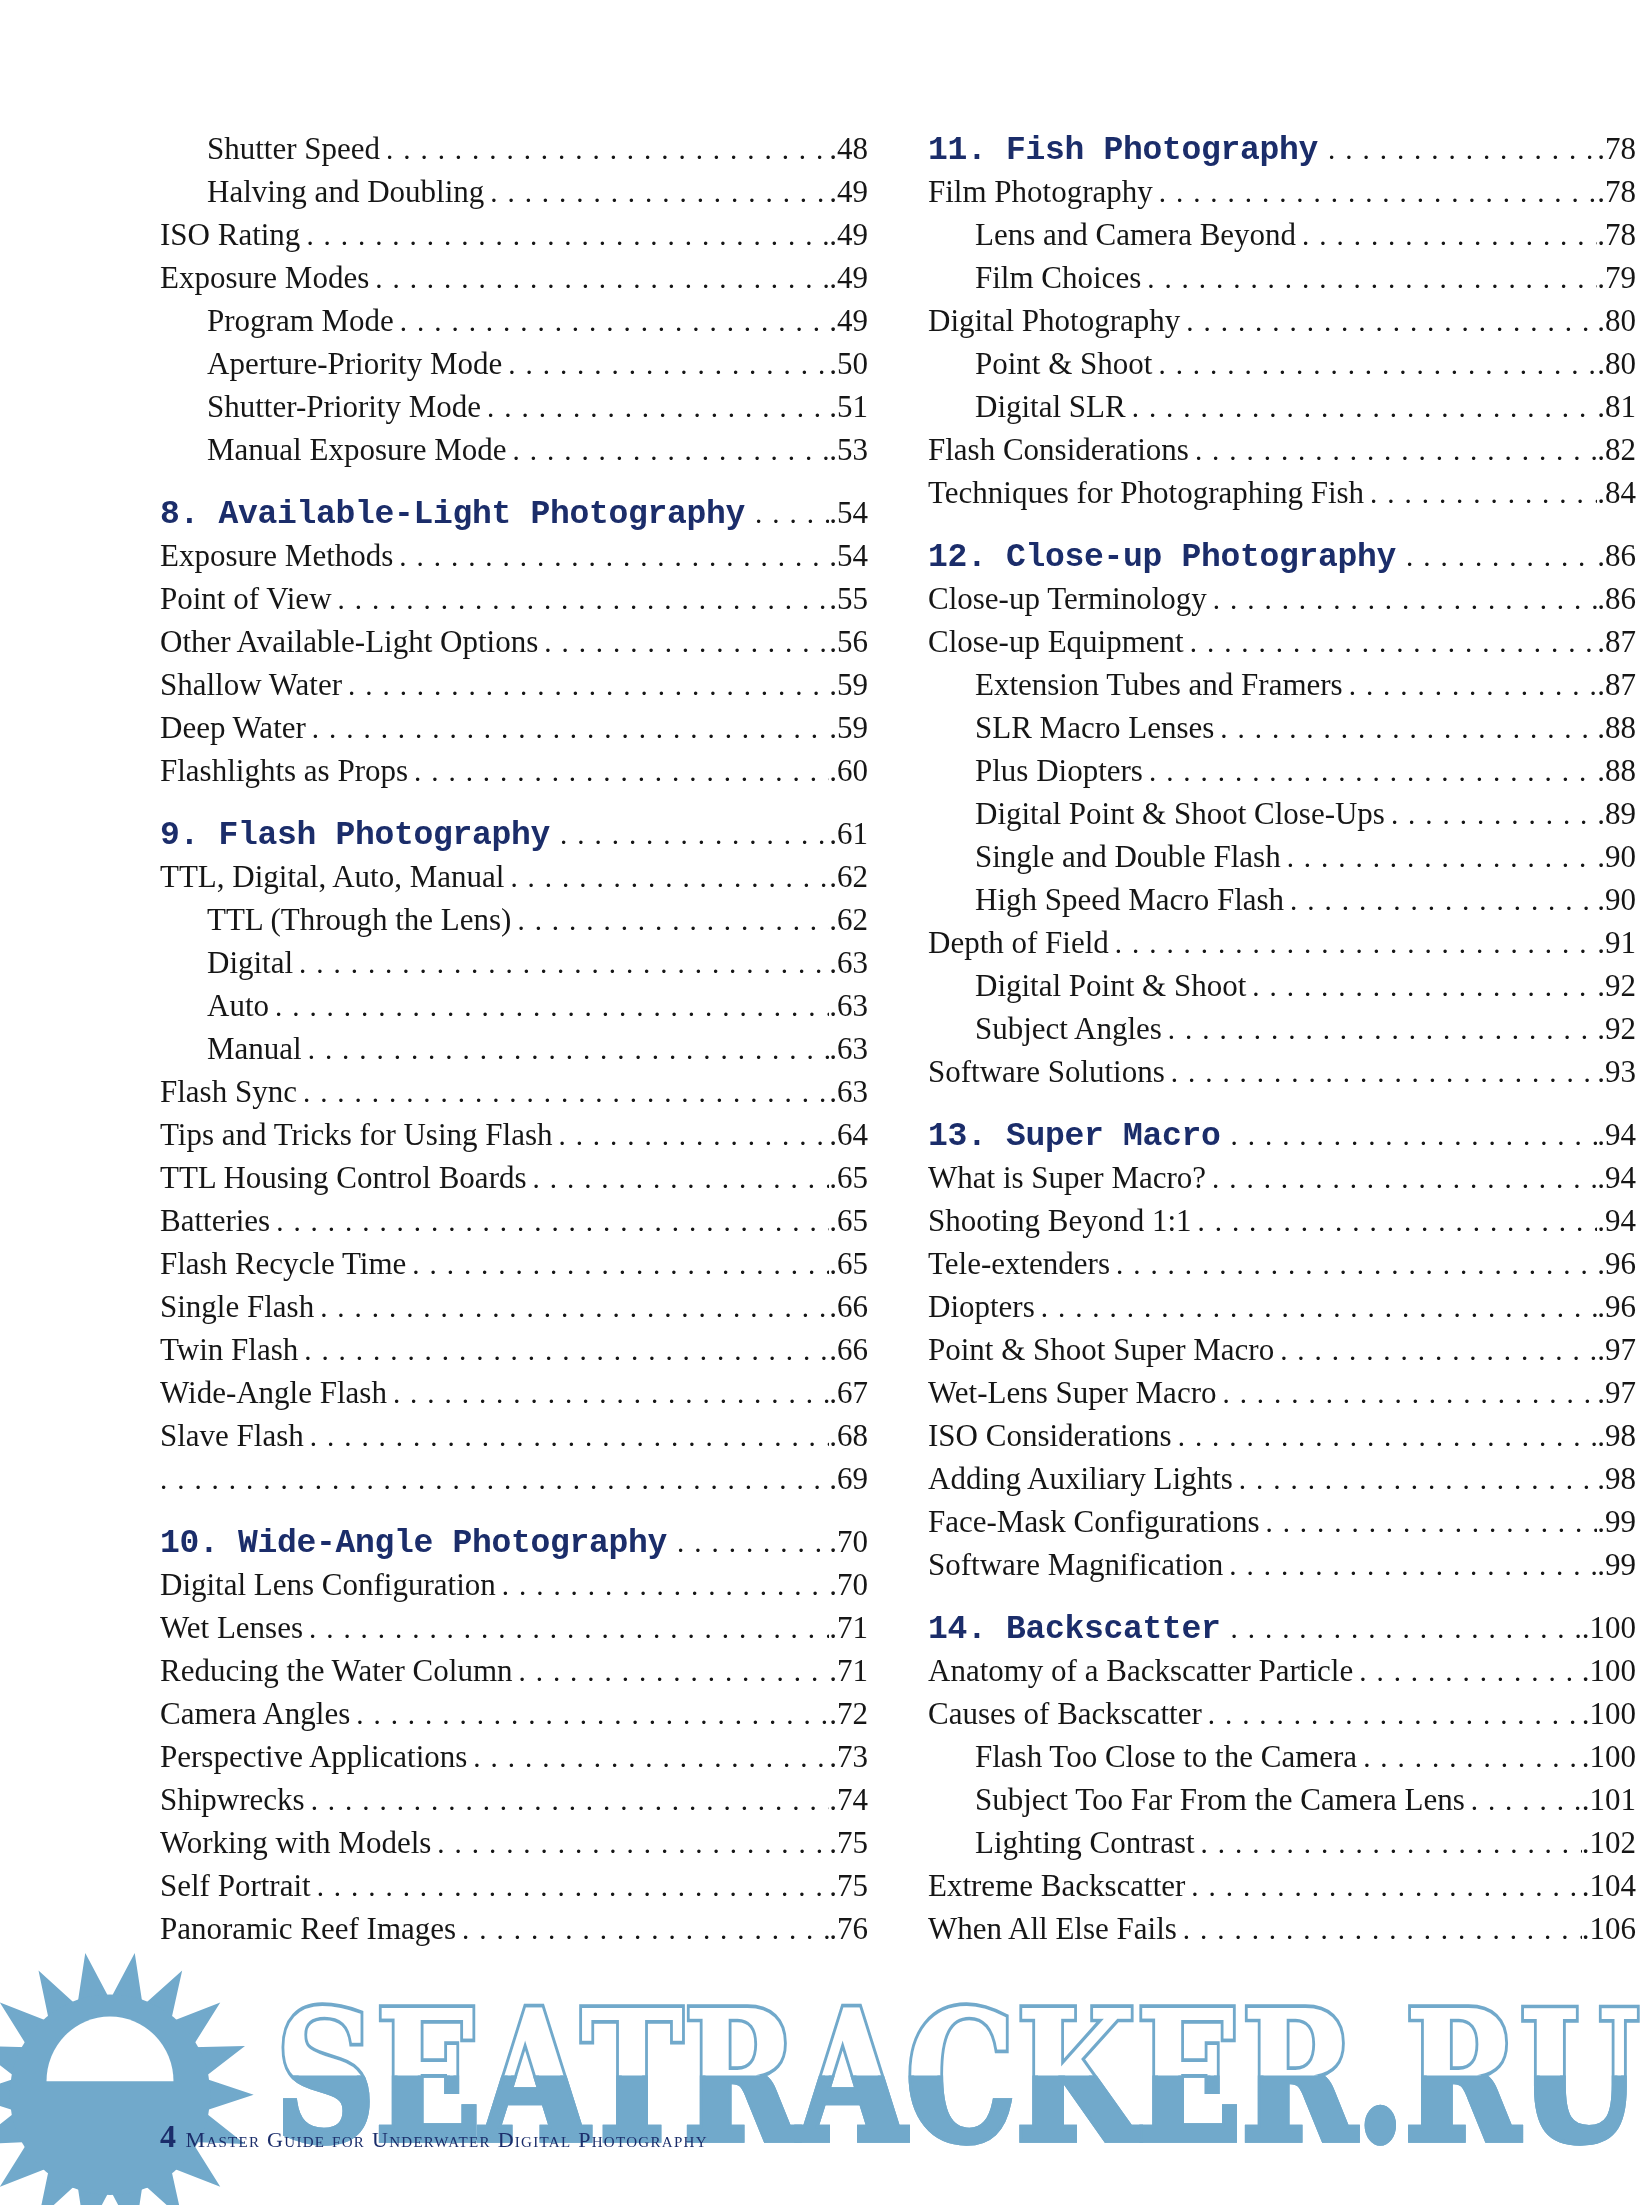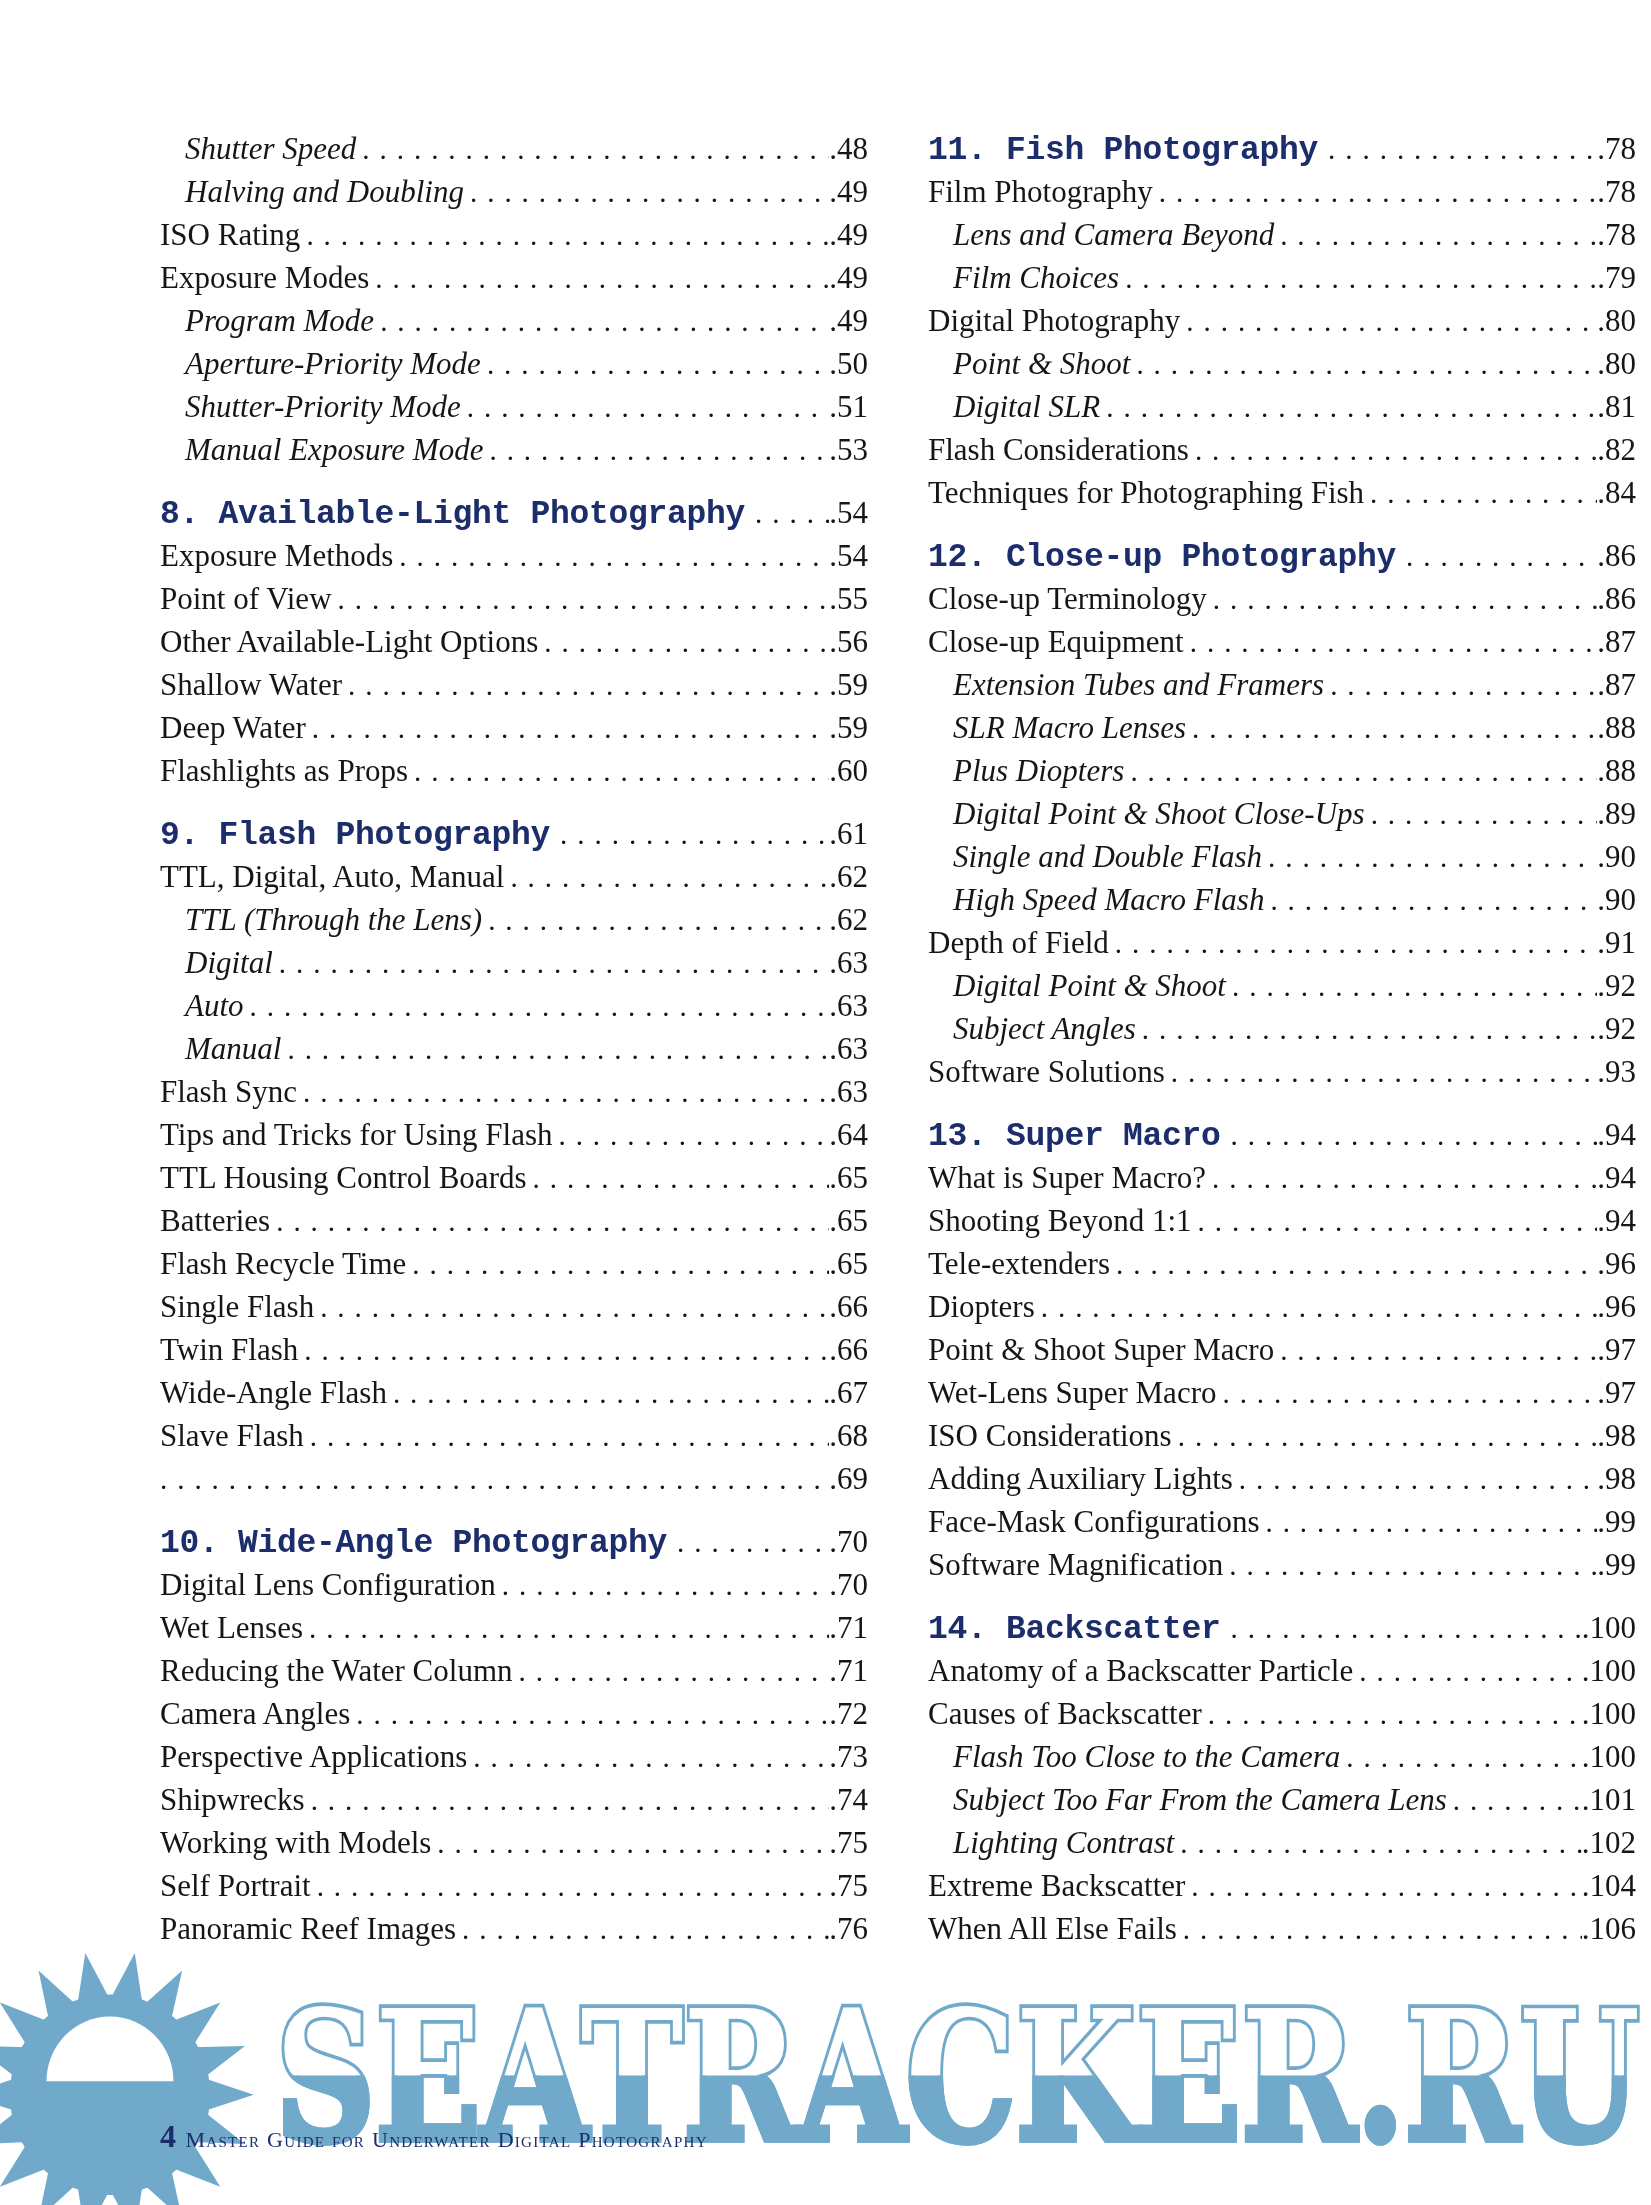--- a/index.html
+++ b/index.html
@@ -10,21 +10,21 @@
   html,body{margin:0;padding:0;background:#888;}
   .page{
     position:relative;width:1652px;height:2205px;background:#ffffff;
     overflow:hidden;font-family:"Liberation Serif",serif;color:var(--ink);
   }
   .col{position:absolute;top:127px;width:708px;z-index:2;}
   .col-left{left:160px;}
   .col-right{left:928px;}
   .row{display:flex;align-items:baseline;height:43px;line-height:43px;font-size:31px;}
   .row .t{white-space:nowrap;padding-right:6px;}
-  .row.sub .t{margin-left:25px;font-style:italic;}
+  .row.sub .t{margin-left:47px;}
   .row.head .t{
     font-family:Liberation Mono, monospace;font-weight:bold;font-size:33px;
     color:var(--navy);letter-spacing:-0.3px;padding-right:10px;
   }
   .row.head:not(:first-child){margin-top:20px;}
   .lead{flex:1 1 auto;min-width:0;overflow:hidden;white-space:nowrap;font-size:29px;word-spacing:2.7px;color:var(--ink);}
   .lead::after{content:". . . . . . . . . . . . . . . . . . . . . . . . . . . . . . . . . . . . . . . . . . . . . . . . . . . . . . . . . . . . . . . . . . . . . . . . . . . . . . . .";}
   .pg{flex:0 0 auto;font-size:31px;}
   .pg::before{content:".";}
   

